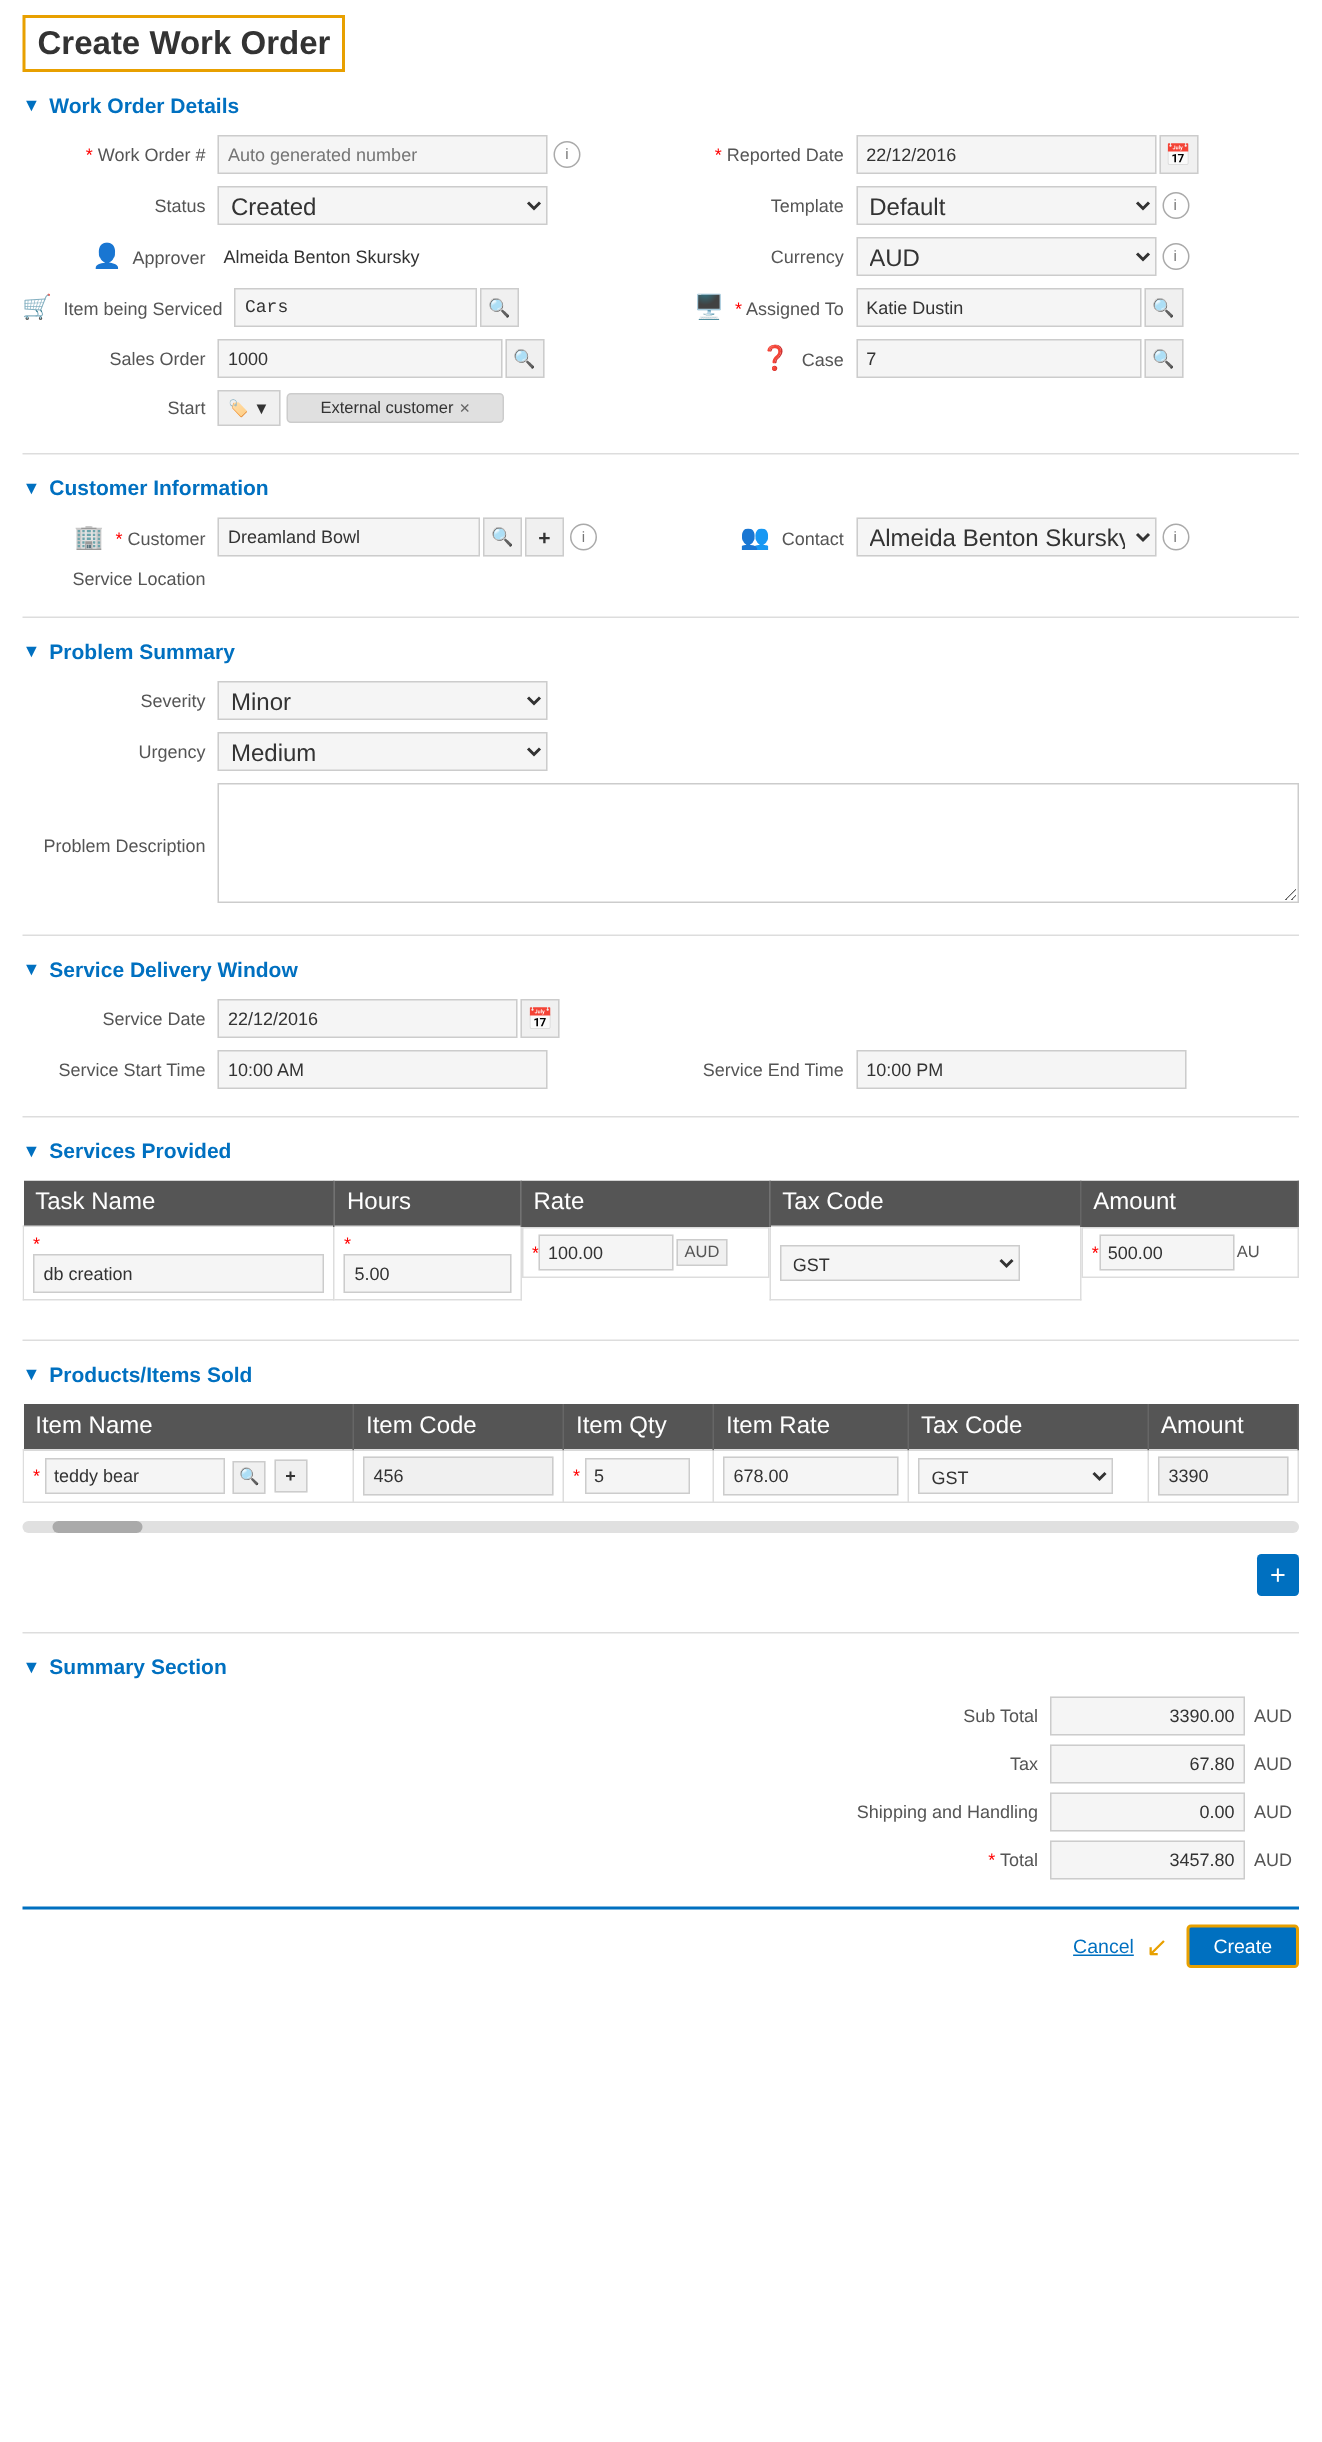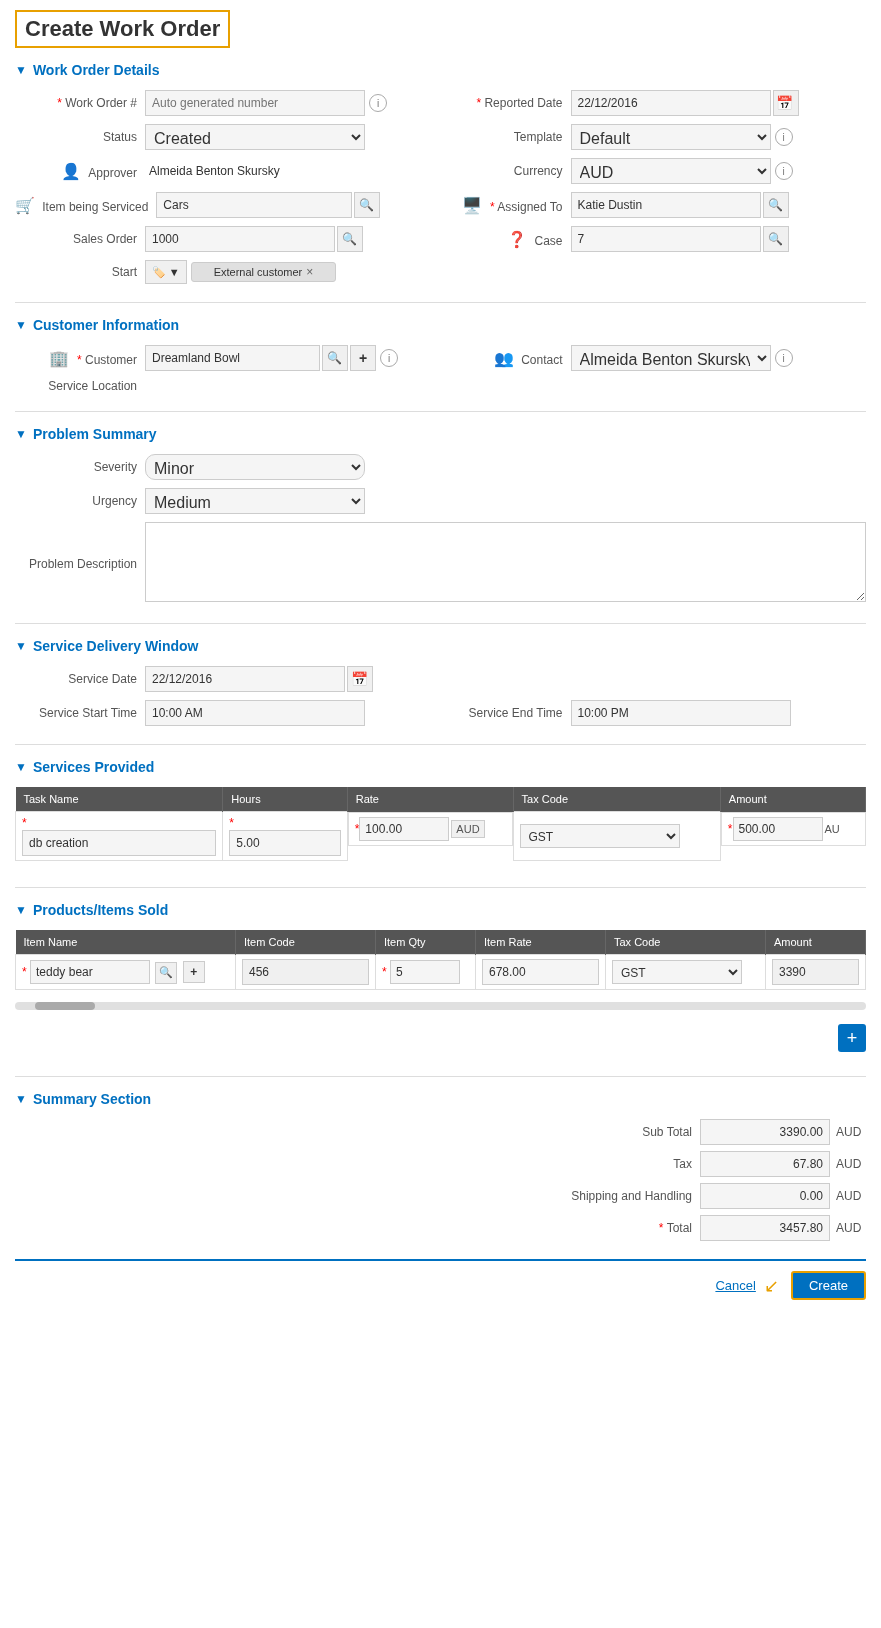--- a/index.html
+++ b/index.html
@@ -188,21 +188,21 @@
       width: 100%;
       border-collapse: collapse;
       margin-bottom: 8px;
     }
     .data-table thead tr {
       background: #555;
       color: #fff;
     }
     .data-table thead th {
       padding: 6px 8px;
-      font-size: 11px;
+      font-size: 16px;
       font-weight: normal;
       text-align: left;
       border-right: 1px solid #666;
     }
     .data-table tbody tr {
       background: #fff;
     }
     .data-table tbody td {
       padding: 4px 6px;
       border: 1px solid #ddd;
@@ -407,21 +407,21 @@
       </div>
     </div>
 
     <div class="form-row">
       <div class="form-col-left">
         <div class="field-label">
           <span class="icon-emoji">🛒</span>
           <span>Item being Serviced</span>
         </div>
         <div class="field-input">
-          <input type="text" style="width: 196px;" value="Cars">
+          <input type="text" style="width: 162px; font-family: Liberation Mono, monospace;" value="Cars">
           <span class="search-btn">🔍</span>
         </div>
       </div>
       <div class="form-col-right">
         <div class="field-label">
           <span class="icon-emoji">🖥️</span>
           <span class="required">* </span>
           <span>Assigned To</span>
         </div>
         <div class="field-input">
@@ -523,21 +523,21 @@
       <span class="chevron">▼</span>
       <span>Problem Summary</span>
     </div>
 
     <div class="form-row">
       <div class="form-col-left">
         <div class="field-label">
           <span>Severity</span>
         </div>
         <div class="field-input">
-          <select style="width:220px;border-radius:10px;">
+          <select style="width:220px;">
             <option>Minor</option>
           </select>
         </div>
       </div>
     </div>
 
     <div class="form-row">
       <div class="form-col-left">
         <div class="field-label">
           <span>Urgency</span>

